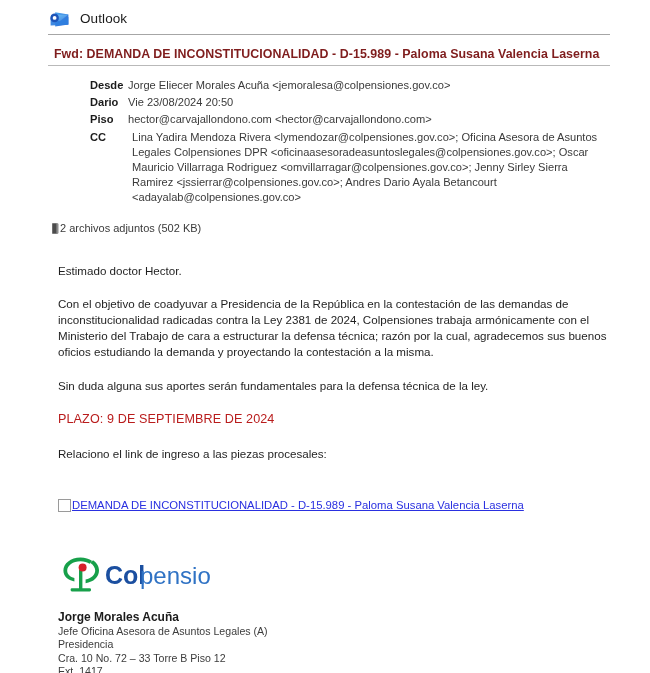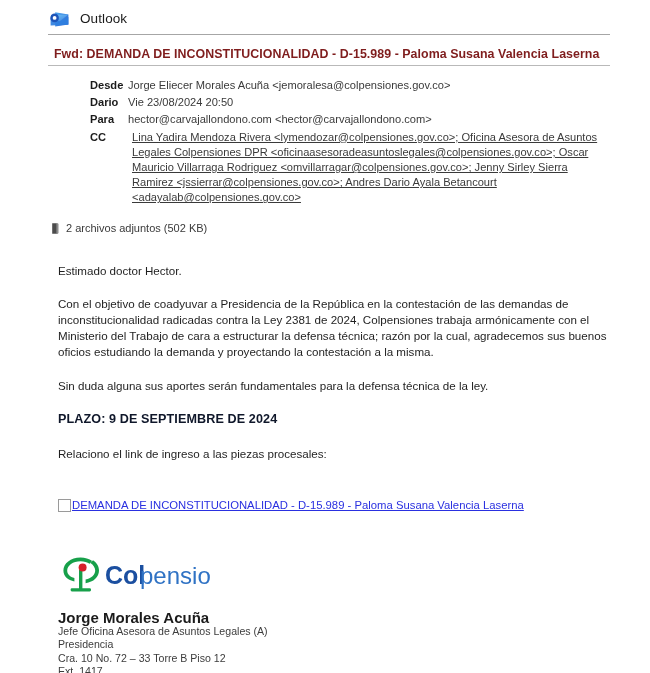--- a/index.html
+++ b/index.html
@@ -70,32 +70,31 @@
     font-weight: bold;
     color: #1b1b1b;
     flex: 0 0 38px;
     white-space: nowrap;
     margin-left: 36px;
   }
   .hvalue {
     flex: 1 1 auto;
   }
   .hrow.cc .hlabel { flex: 0 0 38px; }
-  .hrow.cc .hvalue { padding-left: 4px; text-decoration: underline; }
+  .hrow.cc .hvalue { padding-left: 4px; }
 
   
   .attach-block {
     margin: 16px 40px 0 50px;
     font-size: 11px;
     color: #3a3a3a;
   }
   .attach-line {
     display: flex;
     align-items: center;
-    gap: 6px;
   }
   .clip-icon {
     width: 10px;
     height: 13px;
     flex: 0 0 10px;
   }
   .attach-files {
     margin-top: 5px;
     margin-left: 1px;
     font-size: 11px;
@@ -106,24 +105,24 @@
   .body-wrap {
     margin: 28px 36px 0 58px;
     font-size: 11.6px;
     line-height: 16.2px;
     color: #1f1f1f;
   }
   .body-wrap p {
     margin: 0 0 17px 0;
   }
   .plazo {
-    font-weight: bold;
+    font-weight: normal;
     font-size: 12.6px;
     margin: 0 0 19px 0 !important;
-    color: #0f172a;
+    color: #b91c1c;
     letter-spacing: .1px;
   }
   .link-row {
     display: flex;
     align-items: center;
     gap: 1px;
     margin-top: 35px;
   }
   .img-placeholder {
     width: 11px;
@@ -152,21 +151,21 @@
   
   .signature {
     margin: 16px 0 0 58px;
     font-size: 10.6px;
     line-height: 13.4px;
     color: #3c3c3c;
   }
   .signature .sig-name {
     font-weight: bold;
     color: #1b1b1b;
-    font-size: 15px;
+    font-size: 12px;
   }
 </style>
 </head>
 <body>
 
 <div class="appbar">
   <span class="outlook-icon">
     <svg width="22" height="22" viewBox="0 0 22 22" xmlns="http://www.w3.org/2000/svg">
       <defs>
         <linearGradient id="og1" x1="0" y1="0" x2="1" y2="1">
@@ -197,21 +196,21 @@
 <div class="headers">
   <div class="hrow">
     <span class="hlabel">Desde</span>
     <span class="hvalue">Jorge Eliecer Morales Acuña &lt;jemoralesa@colpensiones.gov.co&gt;</span>
   </div>
   <div class="hrow">
     <span class="hlabel">Dario</span>
     <span class="hvalue">Vie 23/08/2024 20:50</span>
   </div>
   <div class="hrow">
-    <span class="hlabel">Para</span>
+    <span class="hlabel">Piso</span>
     <span class="hvalue">hector@carvajallondono.com &lt;hector@carvajallondono.com&gt;</span>
   </div>
   <div class="hrow cc">
     <span class="hlabel">CC</span>
     <span class="hvalue">Lina Yadira Mendoza Rivera &lt;lymendozar@colpensiones.gov.co&gt;; Oficina Asesora de Asuntos Legales Colpensiones DPR &lt;oficinaasesoradeasuntoslegales@colpensiones.gov.co&gt;; Oscar Mauricio Villarraga Rodriguez &lt;omvillarragar@colpensiones.gov.co&gt;; Jenny Sirley Sierra Ramirez &lt;jssierrar@colpensiones.gov.co&gt;; Andres Dario Ayala Betancourt &lt;adayalab@colpensiones.gov.co&gt;</span>
   </div>
 </div>
 
 <div class="attach-block">
   <div class="attach-line">

